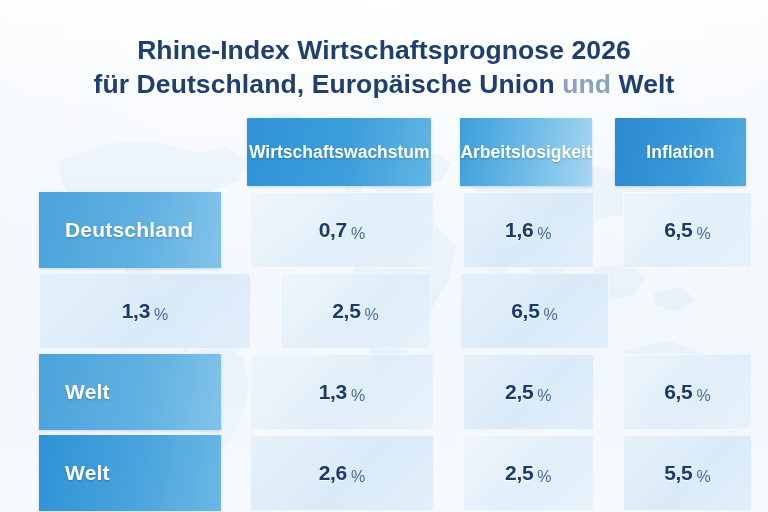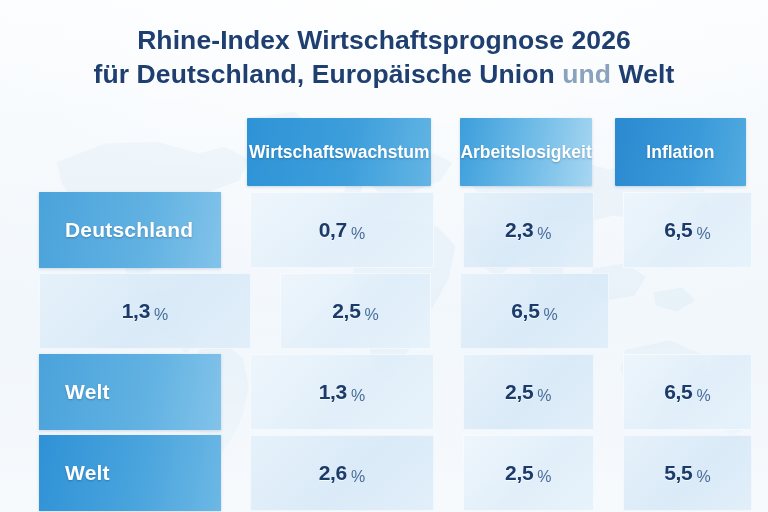--- a/index.html
+++ b/index.html
@@ -43,21 +43,21 @@
         rgba(255,255,255,0.55) 22%,
         rgba(255,255,255,0.42) 60%,
         rgba(255,255,255,0.72) 100%);
     pointer-events: none;
   }
 
   
   #title-block {
     position: absolute;
     left: 0;
-    top: 24px;
+    top: 34px;
     width: 768px;
     text-align: center;
     pointer-events: none;
   }
   .title-line {
     display: block;
     color: #1e3f70;
     font-weight: 700;
     letter-spacing: 0.1px;
     line-height: 1.28;
@@ -214,21 +214,21 @@
       <div class="cell c-infl head" id="head-infl">Inflation</div>
     </div>
 
     <div class="row body-row">
       <div class="cell c-label label-cell label-a">Deutschland</div>
       <div class="cell c-growth value-cell">
         <span class="num">0,7</span>
         <span class="pct">%</span>
       </div>
       <div class="cell c-infl value-cell alt">
-        <span class="num">2,3</span>
+        <span class="num">1,6</span>
         <span class="pct">%</span>
       </div>
       <div class="cell c-unemp value-cell">
         <span class="num">6,5</span>
         <span class="pct">%</span>
       </div>
     </div>
 
     <div class="row body-row">
       <div class="cell c-growth value-cell alt">

